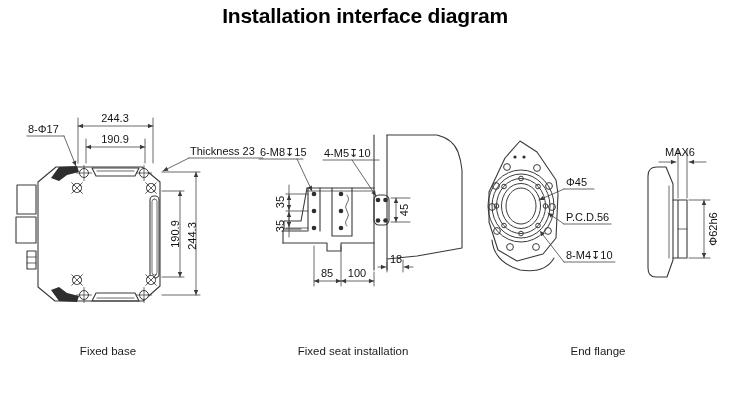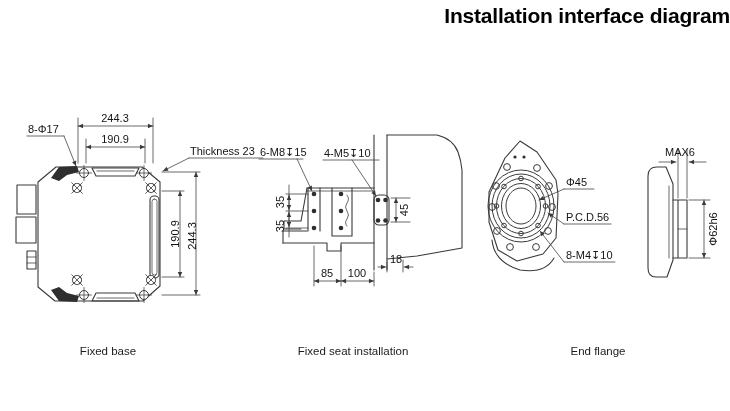--- a/index.html
+++ b/index.html
@@ -1,18 +1,18 @@
 <!DOCTYPE html>
 <html><head>
 <meta charset="utf-8">
 <style>
   html,body{margin:0;padding:0;background:#ffffff;}
   .stage{position:relative;width:730px;height:411px;background:#ffffff;overflow:hidden;
          font-family:"Liberation Sans","DejaVu Sans",sans-serif;}
-  .title{position:absolute;left:0;top:4px;width:730px;text-align:right;
+  .title{position:absolute;left:0;top:4px;width:730px;text-align:center;
          font-size:21px;font-weight:700;color:#000;letter-spacing:-0.2px;}
   svg{position:absolute;left:0;top:0;}
   
   .ln{stroke:#3a3a3a;stroke-width:1.1;fill:none;stroke-linejoin:round;stroke-linecap:round;}
   .dm{stroke:#444;stroke-width:0.8;fill:none;stroke-linecap:round;}
   .fl{fill:#2e2e2e;stroke:none;}
   .dot{fill:#2e2e2e;stroke:none;}
   .hole{stroke:#3a3a3a;stroke-width:1;fill:#fff;}
   .ring{stroke:#3a3a3a;stroke-width:1;fill:none;}
   text{fill:#141414;stroke:none;font-family:"Liberation Sans","DejaVu Sans",sans-serif;}

